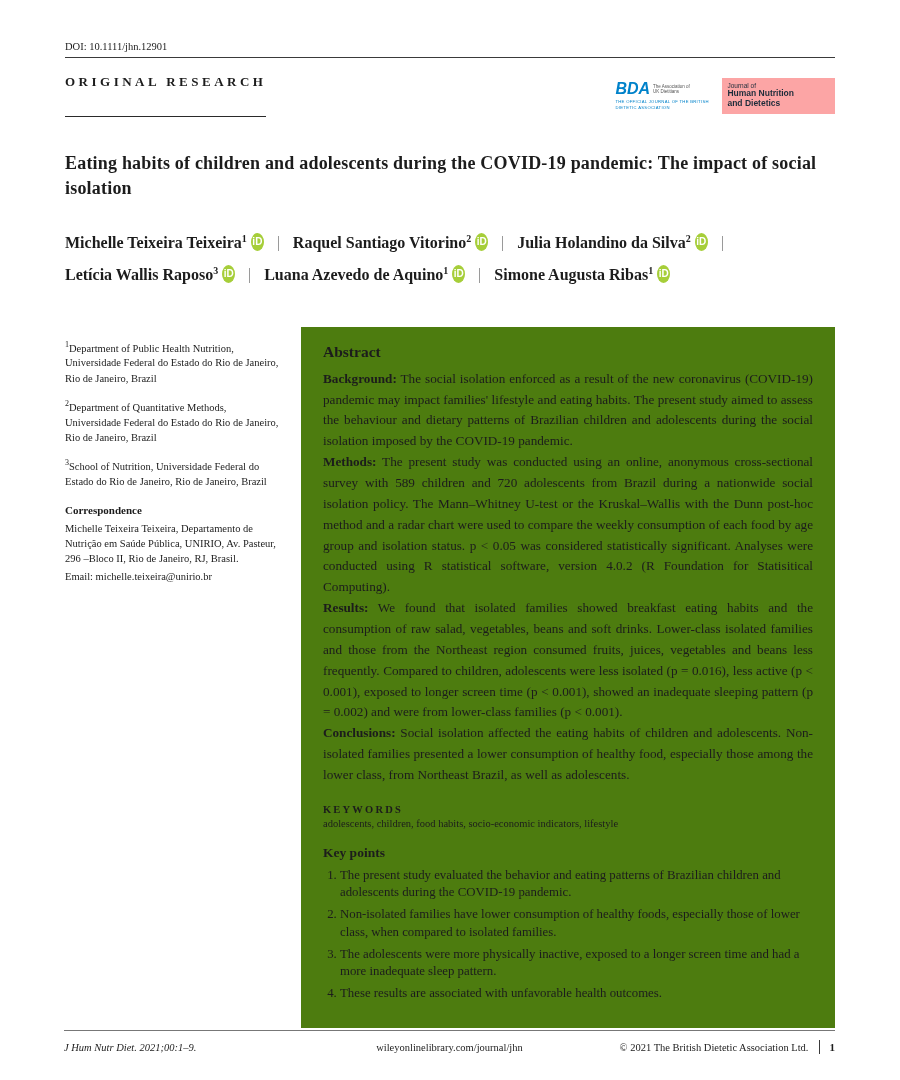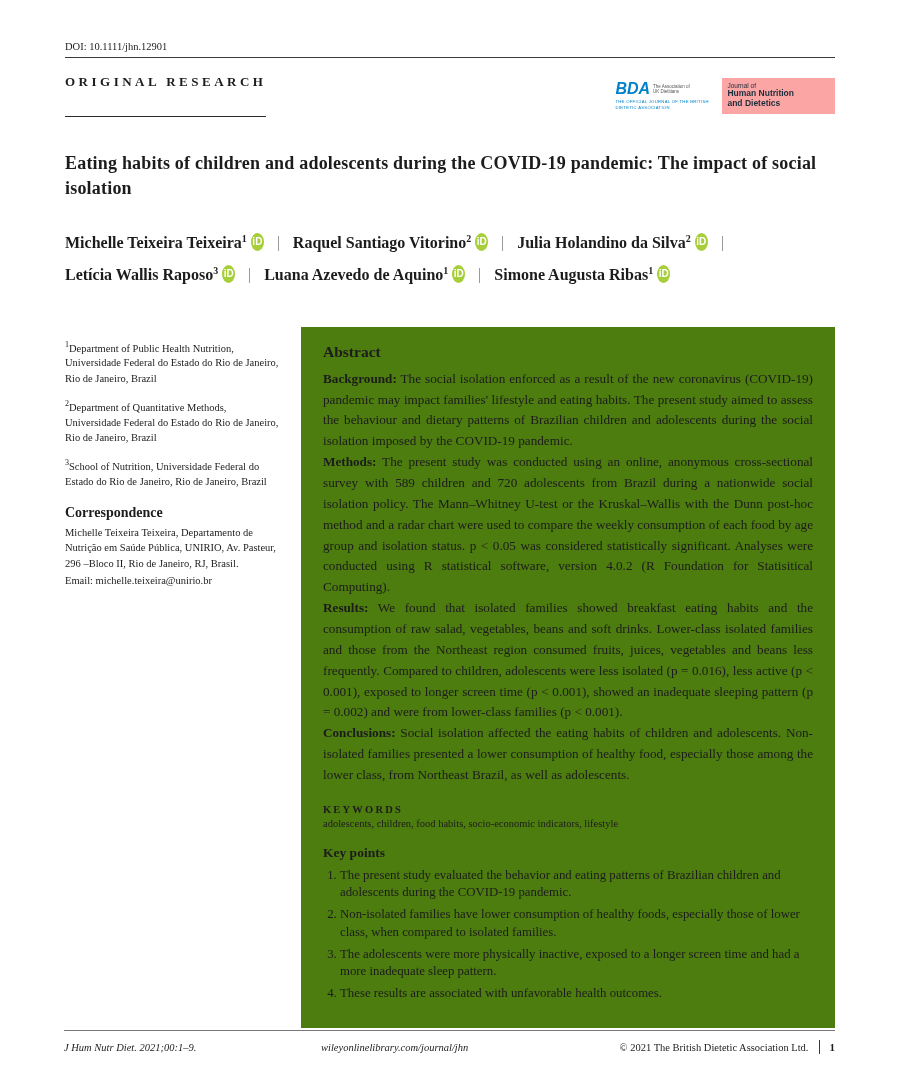--- a/index.html
+++ b/index.html
@@ -38,37 +38,37 @@
   .author sup{font-size:10px;font-weight:bold;}
   .orcid{display:inline-flex;width:13px;height:18px;border-radius:50%;background:#a6ce39;
     color:#fff;font-size:10px;font-weight:bold;align-items:center;justify-content:center;
     font-family:"Liberation Sans",sans-serif;margin-left:4px;vertical-align:middle;position:relative;top:-2px;cursor:pointer;}
   .asep{display:inline-block;border-left:1.2px solid #9a9a9a;height:15px;margin:0 14px;vertical-align:middle;}
   
   .columns{display:flex;gap:18px;margin-top:36px;align-items:flex-start;}
   .leftcol{width:218px;flex:0 0 218px;font-size:10.5px;line-height:1.45;}
   .aff{margin:12px 0 3px 0;}
   .aff sup{font-size:8px;}
-  .corr-head{font-weight:bold;font-size:14px;margin:14px 0 2px 0;}
+  .corr-head{font-weight:bold;font-size:11px;margin:14px 0 2px 0;}
   .corr-body{margin:0;}
   .corr-email{margin:2px 0 0 0;}
   
   .abstract-box{flex:1;background:#4d7c0f;padding:16px 22px 20px 22px;box-sizing:border-box;}
   .abs-head{font-size:15.5px;font-weight:bold;margin:0 0 8px 0;}
   .abs-p{font-size:13.2px;line-height:1.58;text-align:justify;margin:0;}
   .kw-head{font-size:10.5px;font-weight:bold;letter-spacing:2.2px;margin:18px 0 3px 0;}
   .kw-text{font-size:10.5px;margin:0;}
   .kp-head{font-size:13.5px;font-weight:bold;margin:16px 0 6px 0;}
   .kp-list{margin:0;padding-left:17px;font-size:12.8px;line-height:1.35;}
   .kp-list li{margin-bottom:5px;}
   
   .footer{position:absolute;left:64px;right:65px;bottom:26px;border-top:1px solid #777;
     padding-top:9px;display:flex;align-items:center;font-size:10.5px;}
   .foot-left{font-style:italic;flex:1;}
-  .foot-center{flex:1;text-align:left;cursor:pointer;font-style:italic;}
+  .foot-center{flex:1;text-align:center;cursor:pointer;}
   .foot-right{flex:1;display:flex;justify-content:flex-end;align-items:center;gap:0;}
   .fdiv{display:inline-block;border-left:1px solid #3a3a3a;height:14px;margin:0 10px;}
   .page-num{font-weight:bold;font-size:11px;}
 </style>
 </head>
 <body>
 
 <div class="page">
 
   <div class="meta-row rule-bottom">

